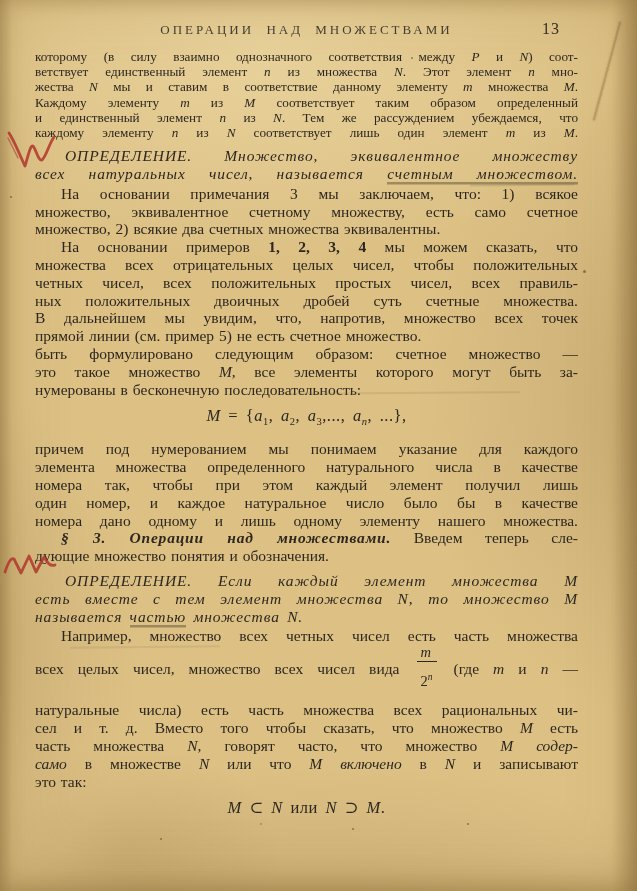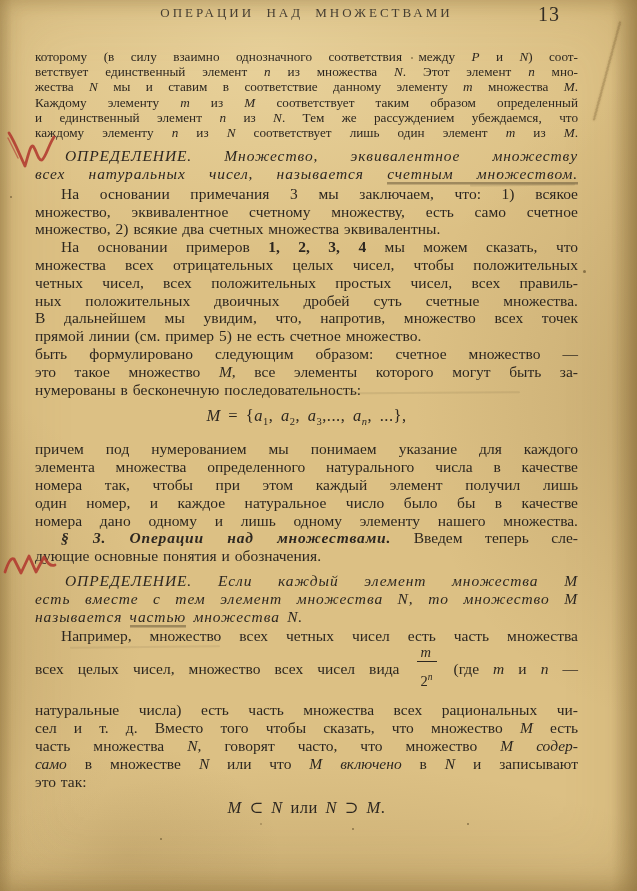--- a/index.html
+++ b/index.html
@@ -23,26 +23,26 @@
       radial-gradient(ellipse 220px 160px at 20% 96%, rgba(120,92,45,0.14), rgba(0,0,0,0) 70%),
       linear-gradient(90deg, rgba(118,90,44,0.22) 0px, rgba(0,0,0,0) 12px, rgba(0,0,0,0) 612px, rgba(108,82,38,0.30) 100%),
       var(--paper);
     box-shadow:
       inset 0 0 70px rgba(140,110,52,0.22),
       inset -9px 0 20px rgba(118,90,42,0.22),
       inset 0 -12px 26px rgba(120,92,44,0.18),
       inset 7px 0 16px rgba(130,100,46,0.15);
   }
   
-  .hdr{position:absolute;top:5px;left:35px;width:543px;height:20px;}
+  .hdr{position:absolute;top:22px;left:35px;width:543px;height:20px;}
   .hdr-title{
     text-align:center;font-size:13px;letter-spacing:3px;word-spacing:6px;
     color:#38322a;opacity:.92;
   }
-  .hdr-num{position:absolute;right:18px;top:-2px;font-size:20px;letter-spacing:1px;color:#332d25;}
+  .hdr-num{position:absolute;right:18px;top:-2px;font-size:16px;letter-spacing:1px;color:#332d25;}
   
   .text-block{position:absolute;left:35px;top:49px;width:543px;}
   .para{font-size:15.5px;line-height:17.8px;word-spacing:1px;}
   .para.small{font-size:13.2px;line-height:15.2px;word-spacing:0.5px;}
   .tline{text-align:justify;text-align-last:justify;}
   .tline.loose{text-align-last:left;}
   .tline.indent{padding-left:26px;}
   .definition{
     font-style:italic;letter-spacing:0.9px;word-spacing:2.5px;
     margin-top:7px;margin-bottom:2px;
@@ -115,21 +115,21 @@
       <div class="formula"><i>M</i> = {<i>a</i><sub>1</sub>, <i>a</i><sub>2</sub>, <i>a</i><sub>3</sub>,..., <i>a</i><sub><i>n</i></sub>, ...},</div>
       <div class="para">
         <div class="tline">причем под нумерованием мы понимаем указание для каждого</div>
         <div class="tline">элемента множества определенного натурального числа в качестве</div>
         <div class="tline">номера так, чтобы при этом каждый элемент получил лишь</div>
         <div class="tline">один номер, и каждое натуральное число было бы в качестве</div>
         <div class="tline">номера дано одному и лишь одному элементу нашего множества.</div>
       </div>
       <div class="para">
         <div class="tline indent"><b class="bi">§ 3. Операции над множествами.</b> Введем теперь сле-</div>
-        <div class="tline loose">дующие основные понятия и обозначения.</div>
+        <div class="tline loose">дующие множество понятия и обозначения.</div>
       </div>
       <div class="para definition">
         <div class="tline indent">ОПРЕДЕЛЕНИЕ. Если каждый элемент множества M</div>
         <div class="tline">есть вместе с тем элемент множества N, то множество M</div>
         <div class="tline loose">называется <span class="underl">частью</span> множества N.</div>
       </div>
       <div class="para">
         <div class="tline indent">Например, множество всех четных чисел есть часть множества</div>
         <div class="tline">всех целых чисел, множество всех чисел вида <span class="frac"><span class="fnum">m</span><span class="fden">2<sup>n</sup></span></span> (где <i>m</i> и <i>n</i> —</div>
         <div class="tline">натуральные числа) есть часть множества всех рациональных чи-</div>

